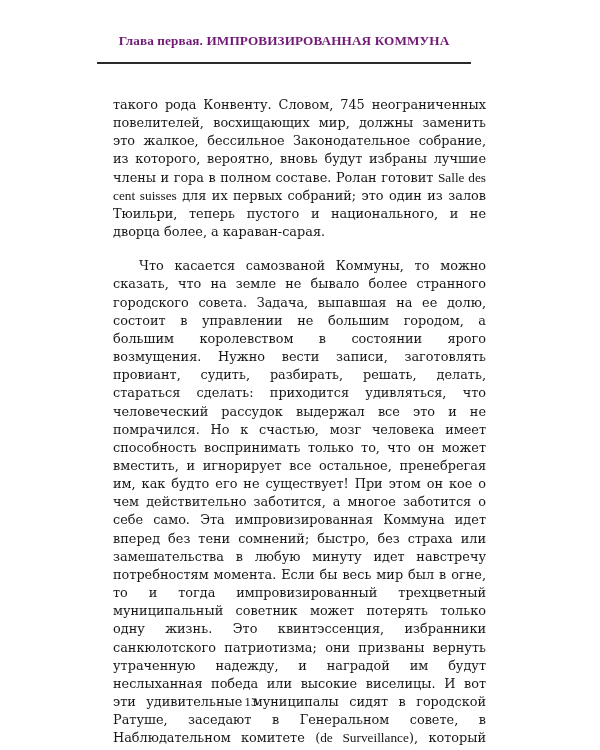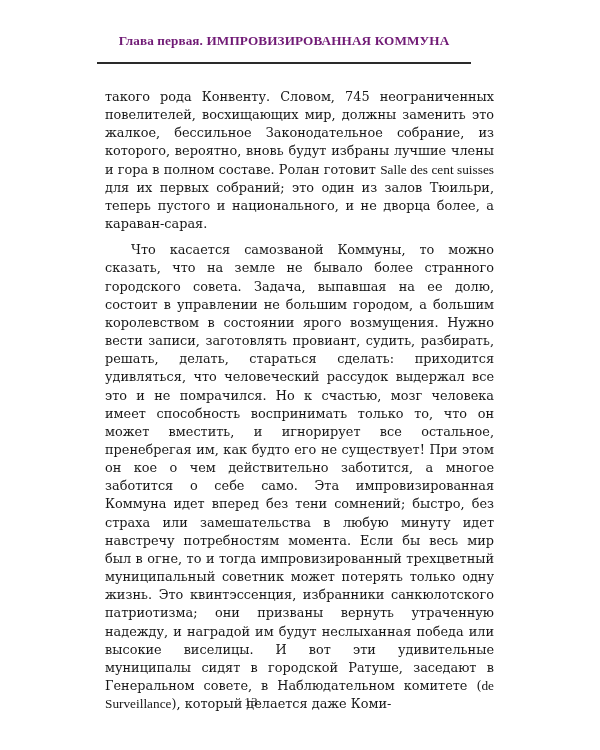--- a/index.html
+++ b/index.html
@@ -58,21 +58,21 @@
     font-size: 12.85px;
     line-height: 18.15px;
     text-align: justify;
     text-align-last: left;
     color: #161616;
     hyphens: manual;
     word-spacing: 0px;
   }
 
   .text-column p {
-    margin: 8px;
+    margin: 16px;
     padding: 0;
     text-indent: 26px;
   }
   .text-column p.no-indent {
     text-indent: 0;
   }
 
   .latin {
     font-family: "Liberation Serif", "DejaVu Serif", serif;
     font-size: 13.3px;

